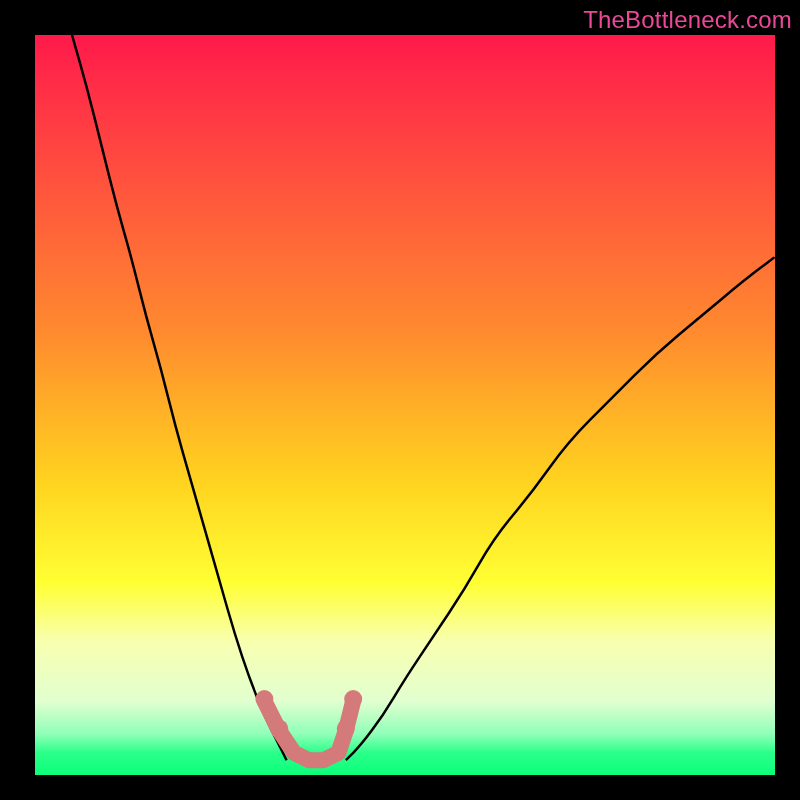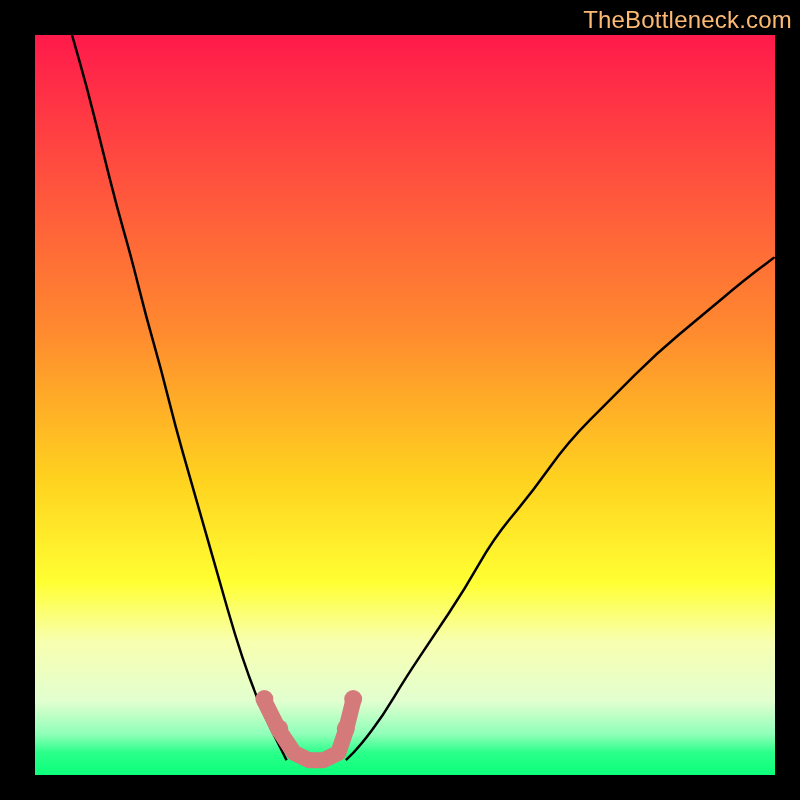--- a/index.html
+++ b/index.html
@@ -24,21 +24,21 @@
     left: 35px;
     top: 35px;
     width: 740px;
     height: 740px;
     overflow: hidden;
   }
   .watermark {
     position: absolute;
     top: 6px;
     right: 8px;
-    color: #fdba74;
+    color: #ec4899;
     font-size: 24px;
     font-weight: 400;
     letter-spacing: 0.2px;
   }
   svg {
     display: block;
   }
 </style>
 </head>
 <body>

